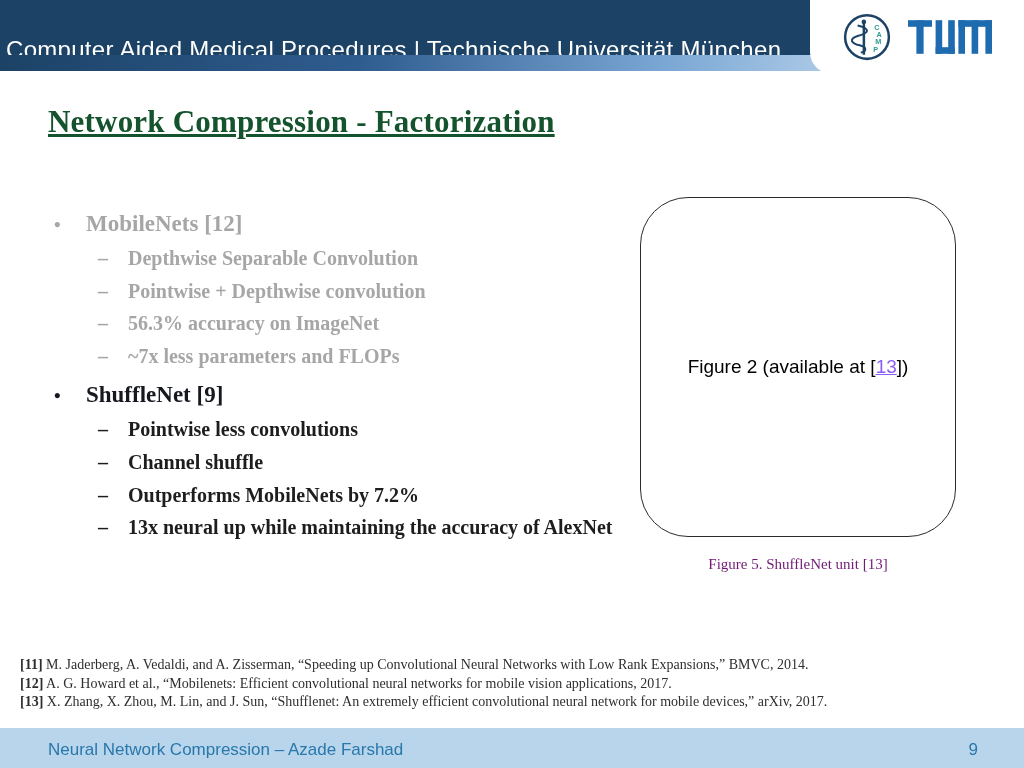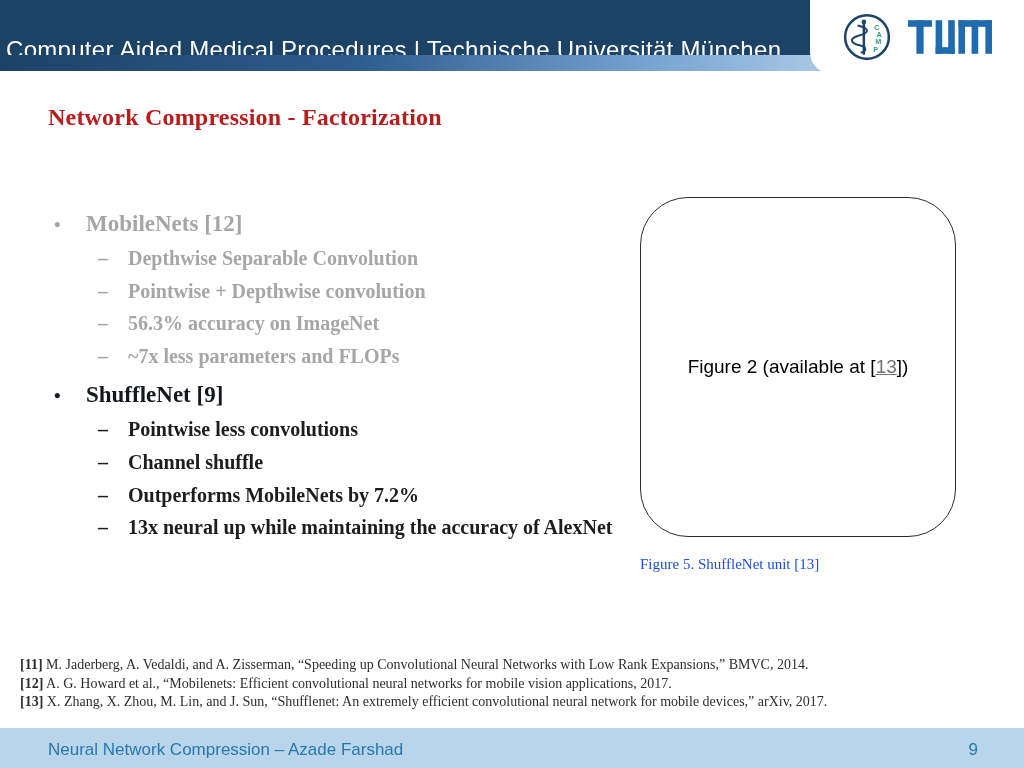--- a/index.html
+++ b/index.html
@@ -10,40 +10,40 @@
   
   .header-bar { position:absolute; top:0; left:0; width:1024px; height:55px; background:#1c4266; }
   .header-text { position:absolute; left:6px; top:15px; color:#ffffff; font-size:24px; letter-spacing:0.3px;margin-top:21px; }
   .gradient-strip { position:absolute; top:55px; left:0; width:1024px; height:16px;
     background:linear-gradient(to right,#1c4266 0%,#2f5c8f 35%,#7aa7d4 65%,#c8ddf0 90%,#eaf3fa 100%); }
   .logo-panel { position:absolute; top:0; right:0; width:214px; height:74px; background:#ffffff;
     border-bottom-left-radius:22px; display:flex; align-items:center; justify-content:center; gap:16px; }
 
   
   .page-title { position:absolute; left:48px; top:104px; font-family:"Liberation Serif", serif;
-    font-size:24px; font-weight:bold; color:#b91c1c; letter-spacing:0.2px; }
+    font-size:31px; font-weight:bold; color:#14532d; letter-spacing:0.2px;text-decoration:underline; }
 
   
   .content { position:absolute; left:46px; top:200px; width:585px; font-family:"Liberation Serif", serif; }
   .main-bullet { display:grid; grid-template-columns:40px 1fr; align-items:baseline;
     font-size:23px; font-weight:bold; margin:8px 0 4px 0; line-height:1.35; }
   .main-bullet .marker { font-size:19px; padding-left:8px; }
   .sub-bullet { display:grid; grid-template-columns:30px 1fr; align-items:baseline;
     font-size:20px; font-weight:bold; margin:2px 0 2px 52px; line-height:1.53; }
   .group-muted, .group-muted .marker { color:#a6a6a6; }
   .group-dark  { color:#1d1d1d; }
   .group-dark .main-bullet { color:#15181f; }
 
   
   .figure-box { position:absolute; left:640px; top:197px; width:316px; height:340px;
     border:1.6px solid #2b2b2b; border-radius:48px; background:#ffffff;
     display:flex; align-items:center; justify-content:center; font-size:19px; color:#000000; }
-  .figure-box a { color:#737373; text-decoration:underline; cursor:pointer;margin-top:12px; }
-  .figure-caption { position:absolute; left:640px; top:556px; width:316px; 
-    font-family:"Liberation Serif", serif; font-size:15px; color:#1d4ed8; }
+  .figure-box a { color:#8b5cf6; text-decoration:underline; cursor:pointer;margin-top:12px; }
+  .figure-caption { position:absolute; left:640px; top:556px; width:316px; text-align:center;
+    font-family:"Liberation Serif", serif; font-size:15px; color:#701a75; }
 
   
   .references { position:absolute; left:20px; top:656px; width:900px;
     font-family:"Liberation Serif", serif; font-size:14px; line-height:18.5px; color:#2e2e2e; }
   .references .tag { font-weight:bold; }
 
   
   .footer-bar { position:absolute; left:0; top:728px; width:1024px; height:44px; background:#b9d5ec;
     display:flex; align-items:center; }
   .footer-title { margin-left:48px; font-size:17px; color:#2878ab; }

